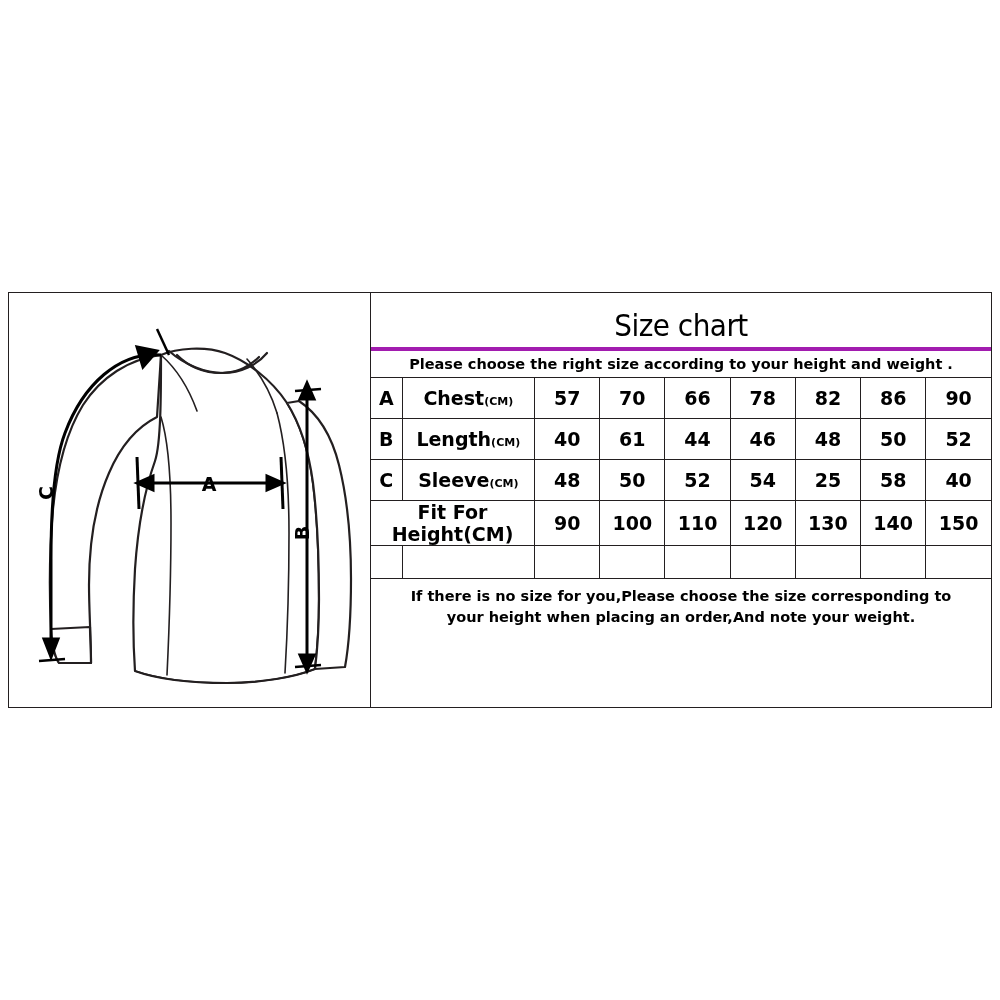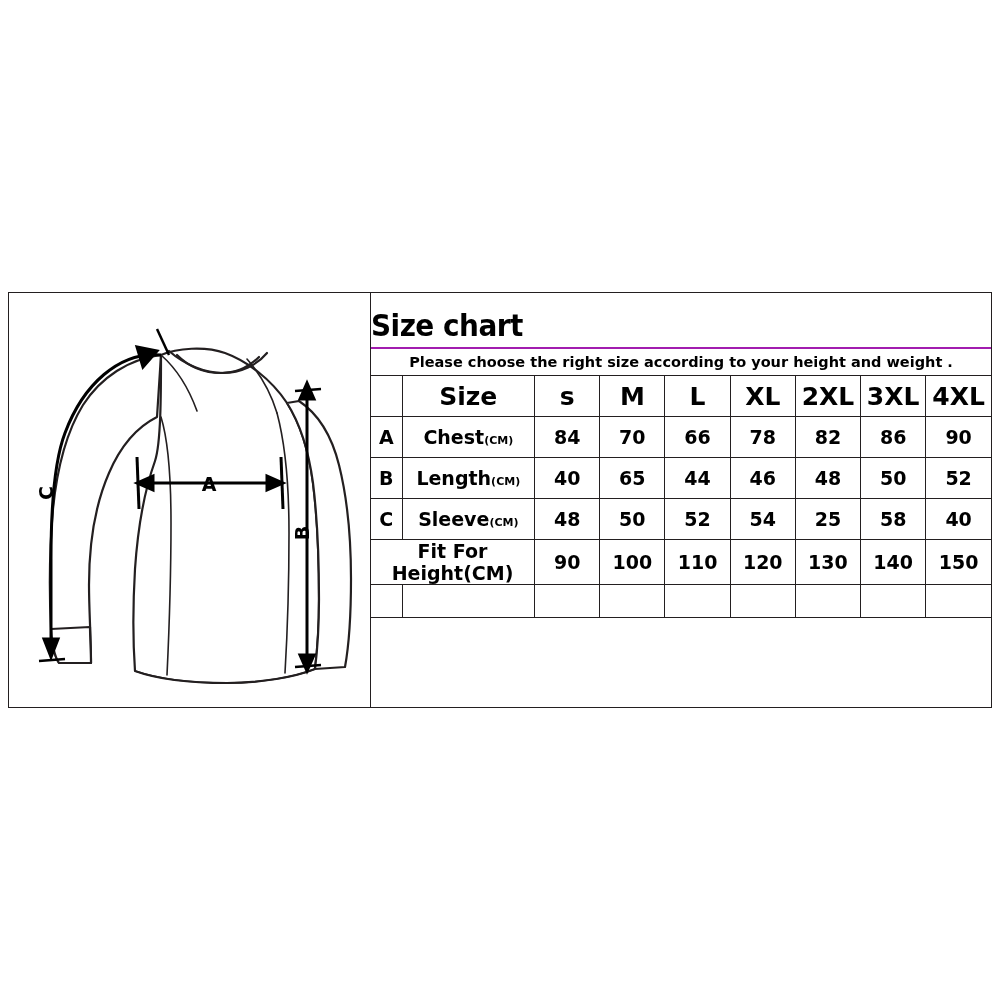--- a/index.html
+++ b/index.html
@@ -41,33 +41,33 @@
 
   .right-panel {
     flex: 1;
     height: 100%;
     position: relative;
     box-sizing: border-box;
   }
 
   
   .chart-title {
-    text-align: left;
+    text-align: center;
     font-size: 31px;
-    font-weight: bold;
+    font-weight: normal;
     letter-spacing: -0.5px;
     color: #000;
     padding-top: 14px;
     padding-bottom: 4px;
     font-family: "DejaVu Sans", sans-serif;
     font-stretch: condensed;
   }
 
   .subtitle-row {
-    border-top: 2px solid #a21caf;
+    border-top: 4px solid #a21caf;
     border-bottom: 1px solid #231f20;
     height: 26px;
     line-height: 26px;
     text-align: center;
     font-size: 14.5px;
     font-weight: bold;
     color: #000;
     font-family: "DejaVu Sans", sans-serif;
   }
 
@@ -221,49 +221,38 @@
           <col class="col-label">
           <col class="col-size">
             <col class="col-size">
             <col class="col-size">
           <col class="col-size">
             <col class="col-size">
             <col class="col-size">
             <col class="col-size">
         </colgroup>
         <tbody>
-          <tr class="hdr-row">
-            <td class="hdr-blank"></td>
-            <td class="hdr-label">Size</td>
-            <td class="hdr-size hdr-size-s">s</td>
-            <td class="hdr-size">M</td>
-            <td class="hdr-size">L</td>
-            <td class="hdr-size">XL</td>
-            <td class="hdr-size">2XL</td>
-            <td class="hdr-size">3XL</td>
-            <td class="hdr-size">4XL</td>
-          </tr>
 
           <tr class="data-row">
             <td class="code-cell">A</td>
             <td class="label-cell"><span>Chest</span><span class="unit">(CM)</span></td>
-            <td>84</td>
+            <td>57</td>
             <td>70</td>
             <td>66</td>
             <td>78</td>
             <td>82</td>
             <td>86</td>
             <td>90</td>
           </tr>
 
           <tr class="data-row">
             <td class="code-cell">B</td>
             <td class="label-cell"><span>Length</span><span class="unit">(CM)</span></td>
             <td>40</td>
-            <td>65</td>
+            <td>61</td>
             <td>44</td>
             <td>46</td>
             <td>48</td>
             <td>50</td>
             <td>52</td>
           </tr>
 
           <tr class="data-row">
             <td class="code-cell">C</td>
             <td class="label-cell"><span>Sleeve</span><span class="unit">(CM)</span></td>
@@ -292,18 +281,24 @@
             <td></td>
             <td></td>
             <td></td>
             <td></td>
             <td></td>
             <td></td>
             <td></td>
             <td></td>
           </tr>
 
+          <tr>
+            <td class="note-cell" colspan="9">
+              <div>If there is no size for you,Please choose the size corresponding to</div>
+              <div>your height when placing an order,And note your weight.</div>
+            </td>
+          </tr>
         </tbody>
       </table>
     </div>
 
   </div>
 </div>
 
 </body></html>

